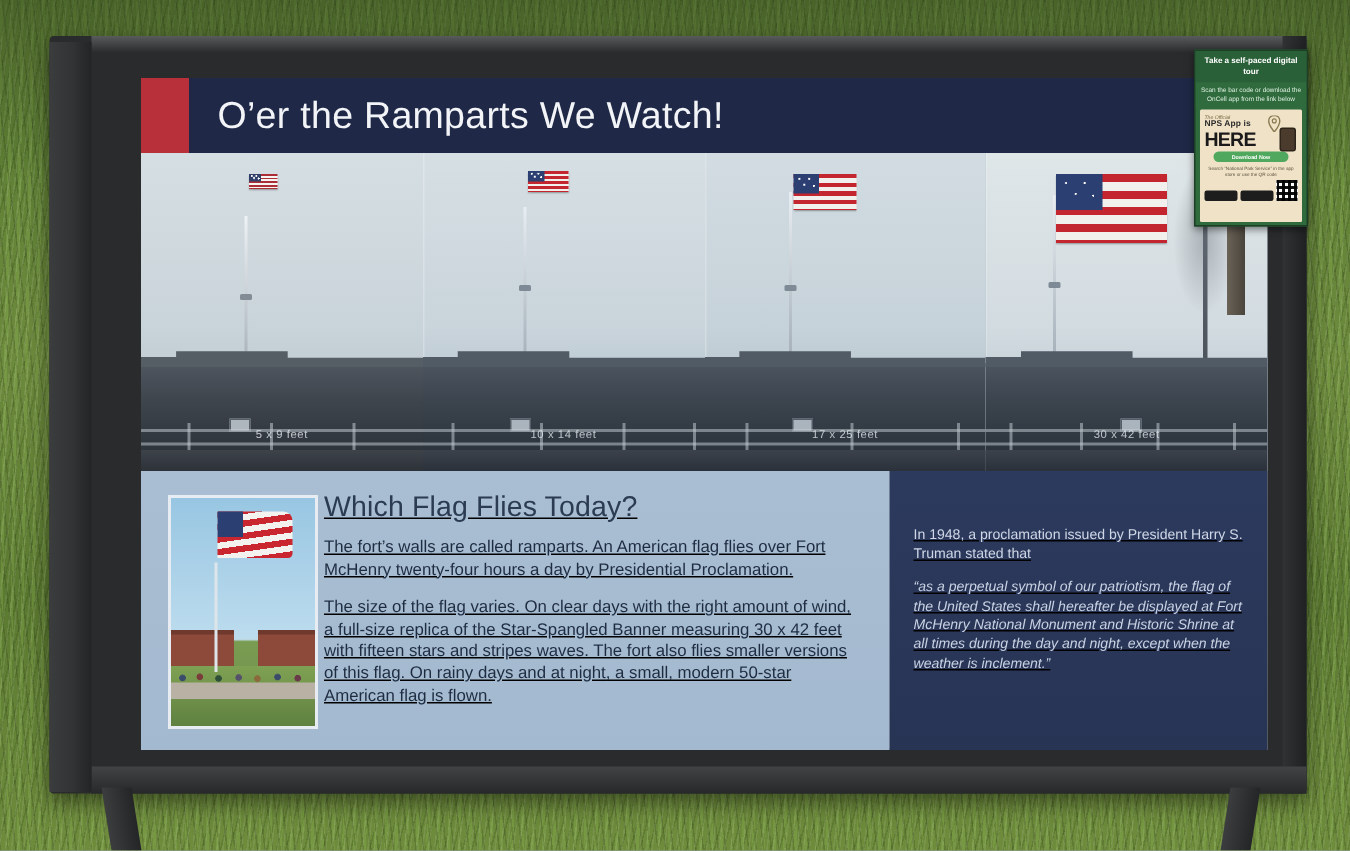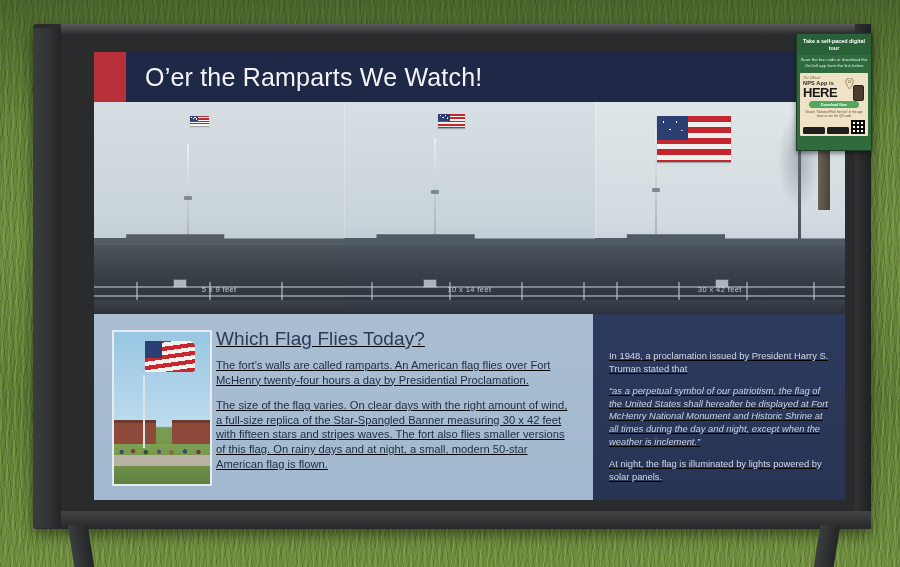--- a/index.html
+++ b/index.html
@@ -294,21 +294,21 @@
     background: #2a6038; color: #fff; text-align:center;
     font-size: 5.4px; font-weight: bold; line-height: 7px;
     padding: 4px 3px 3px;
   }
   .ts-sub {
     background: #2f6b3c; color: #dff0e2; text-align:center;
     font-size: 4.3px; line-height: 6px; padding: 2px 3px 4px;
   }
   .ts-card {
     margin: 0 3px 3px; background: #efe2c6; border-radius: 1px;
-    padding: 3px 3px 2px; position: relative;
+    padding: 3px 3px 14px; position: relative;
   }
   .ts-official { font-size: 3.4px; color: #7a6a46; font-style: italic; }
   .ts-nps { font-size: 5.6px; color: #2a2a2a; font-weight: bold; letter-spacing:.1px; }
   .ts-here { font-size: 13px; color: #1a1a1a; font-weight: bold; letter-spacing: -.5px; line-height: 13px; }
   .ts-phone {
     position:absolute; right: 4px; top: 12px; width: 11px; height: 16px;
     background: #4a3b2c; border: 1px solid #2d241a; border-radius: 2px;
   }
   .ts-pin {
     position:absolute; right: 14px; top: 2px; width: 9px; height: 11px;
@@ -400,20 +400,38 @@
               <div class="post" style="left:12%"></div>
               <div class="post" style="left:42%"></div>
               <div class="post" style="left:70%"></div>
               <div class="post" style="left:94%"></div>
             </div>
             <div class="ground"></div>
           </div>
           <div class="size-label">10 x 14 feet</div>
         </div>
 
+        <div class="photo-cell c3">
+          <div class="pole" style="left:30%; height:128px;">
+            <div class="truck" style="top:62px;"></div>
+          </div>
+          <div class="flag" style="left:31.5%; top:14px; width:42px; height:24px;">
+            <div class="canton"></div>
+          </div>
+          <div class="fort">
+            <div class="fort-sq"></div>
+            <div class="fence">
+              <div class="post" style="left:16%"></div>
+              <div class="post" style="left:52%"></div>
+              <div class="post" style="left:88%"></div>
+            </div>
+            <div class="ground"></div>
+          </div>
+          <div class="size-label">17 x 25 feet</div>
+        </div>
 
         <div class="photo-cell c4">
           <div class="tree"></div>
           <div class="pole" style="left:24%; height:126px;">
             <div class="truck" style="top:58px;"></div>
           </div>
           <div class="flag" style="left:25%; top:14px; width:74px; height:46px;">
             <div class="canton"></div>
           </div>
           <div class="fort">
@@ -449,21 +467,20 @@
           <div class="text-col">
             <div class="sub-title">Which Flag Flies Today?</div>
             <div class="body-p">The fort’s walls are called ramparts. An American flag flies over Fort McHenry twenty-four hours a day by Presidential Proclamation.</div>
             <div class="body-p">The size of the flag varies. On clear days with the right amount of wind, a full-size replica of the Star-Spangled Banner measuring 30 x 42 feet with fifteen stars and stripes waves. The fort also flies smaller versions of this flag. On rainy days and at night, a small, modern 50-star American flag is flown.</div>
           </div>
         </div>
 
         <div class="lower-right">
           <div class="r-p">In 1948, a proclamation issued by President Harry S. Truman stated that</div>
           <div class="r-quote">“as a perpetual symbol of our patriotism, the flag of the United States shall hereafter be displayed at Fort McHenry National Monument and Historic Shrine at all times during the day and night, except when the weather is inclement.”</div>
-          <div class="r-p">At night, the flag is illuminated by lights powered by solar panels.</div>
         </div>
       </div>
     </div>
   </div>
 
   <div class="ts-post"></div>
   <div class="tour-sign">
     <div class="ts-head">Take a self-paced digital tour</div>
     <div class="ts-sub">Scan the bar code or download the OnCell app from the link below</div>
     <div class="ts-card">

